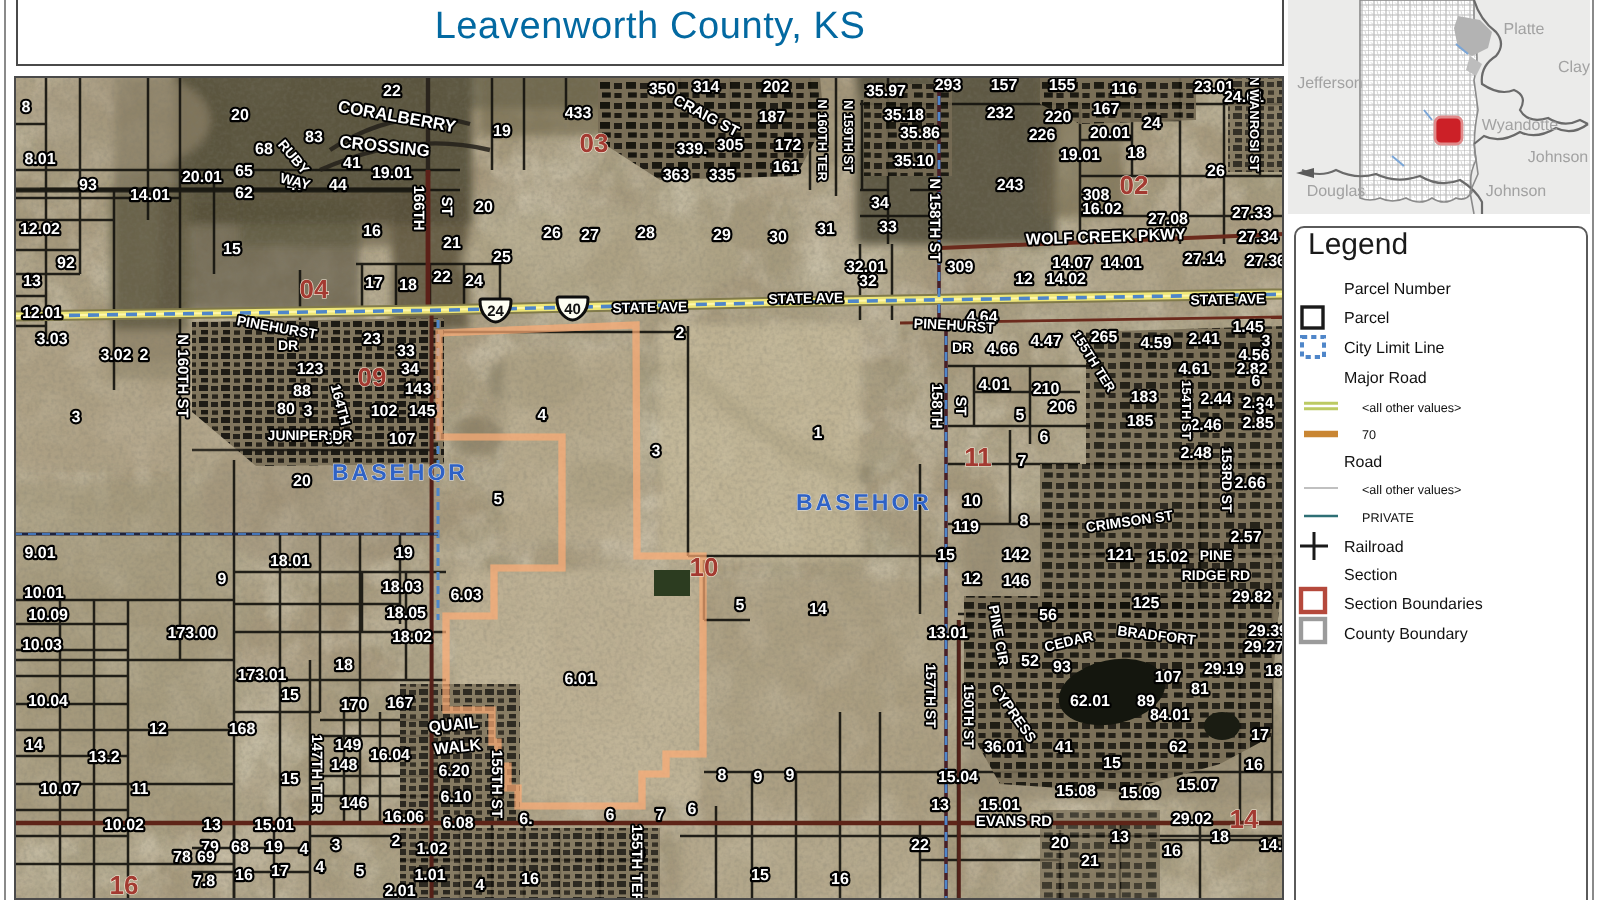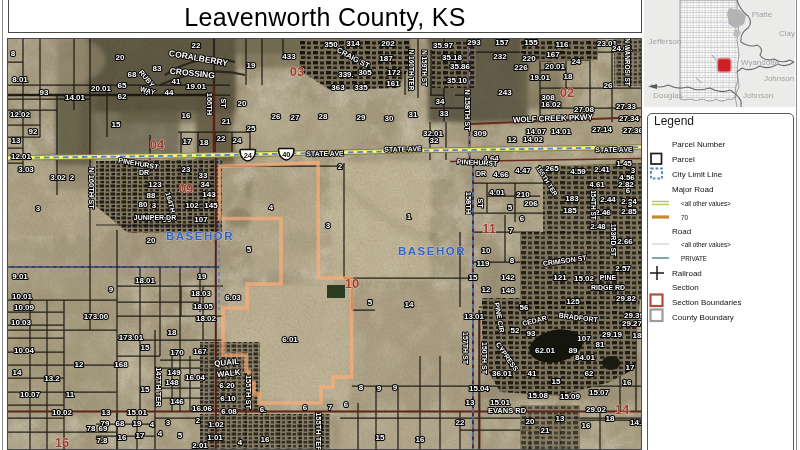--- a/index.html
+++ b/index.html
@@ -7,21 +7,21 @@
        font-family:"Liberation Sans",sans-serif;}
   .abs{position:absolute;}
 </style>
 </head>
 <body>
 
 <div class="abs" style="left:2px;top:-12px;width:793px;height:480px;border:1.4px solid #8a8a8a;border-radius:6px;"></div>
 
 <div class="abs" style="left:8px;top:-10px;width:632px;height:41px;background:#fff;border:1.4px solid #4a4a4a;"></div>
 
-<div class="abs" style="left:8px;top:3px;width:634px;text-align:center;font-size:25px;color:#000000;letter-spacing:0.3px;">Leavenworth County, KS</div>
+<div class="abs" style="left:8px;top:3px;width:634px;text-align:center;font-size:19px;color:#0369a1;letter-spacing:0.3px;">Leavenworth County, KS</div>
 
 <svg class="abs" style="left:7px;top:38px;" width="635" height="412" viewBox="7 38 635 412">
   <defs>
     <filter id="fnoise" x="-5%" y="-5%" width="110%" height="110%">
       <feTurbulence type="fractalNoise" baseFrequency="0.055 0.05" numOctaves="4" seed="11" result="t"></feTurbulence>
       <feColorMatrix in="t" type="matrix" values="0 0 0 0 0.35  0 0 0 0 0.32  0 0 0 0 0.20  1.25 1.25 0 0 -1.05"></feColorMatrix>
     </filter>
     <filter id="fnoise2" x="-5%" y="-5%" width="110%" height="110%">
       <feTurbulence type="fractalNoise" baseFrequency="0.06 0.055" numOctaves="4" seed="29" result="t"></feTurbulence>
       <feColorMatrix in="t" type="matrix" values="0 0 0 0 0.84  0 0 0 0 0.79  0 0 0 0 0.65  1.35 1.35 0 0 -1.2"></feColorMatrix>
@@ -547,21 +547,21 @@
     <text x="665" y="44">Jefferson</text>
     <text x="760" y="65">Wyandotte</text>
     <text x="779" y="81">Johnson</text>
     <text x="668" y="98">Douglas</text>
     <text x="758" y="98">Johnson</text>
   </g>
 </svg>
 
 <div class="abs" style="left:646.5px;top:112.5px;width:145px;height:345px;background:#fff;border:1.5px solid #5a5a5a;border-radius:5px;"></div>
 
-<div class="abs" style="left:654px;top:114px;font-size:12px;color:#1a1a1a;text-align:right;">Legend</div>
+<div class="abs" style="left:654px;top:114px;font-size:15px;color:#1a1a1a;text-align:right;">Legend</div>
 
 <svg class="abs" style="left:646px;top:126.5px;" width="148" height="210" viewBox="0 0 148 200">
   <g font-family="Liberation Sans, sans-serif" font-size="8px" fill="#111">
 
     <text x="26" y="15">Parcel Number</text>
 
     <rect x="5" y="21.5" width="10.5" height="10.5" fill="#fff" stroke="#1a1a1a" stroke-width="1.7"></rect>
     <text x="26" y="29.5">Parcel</text>
 
     <rect x="5" y="36.5" width="11" height="10" fill="#fff" stroke="#4f86c9" stroke-width="2" stroke-dasharray="2.6 2"></rect>

